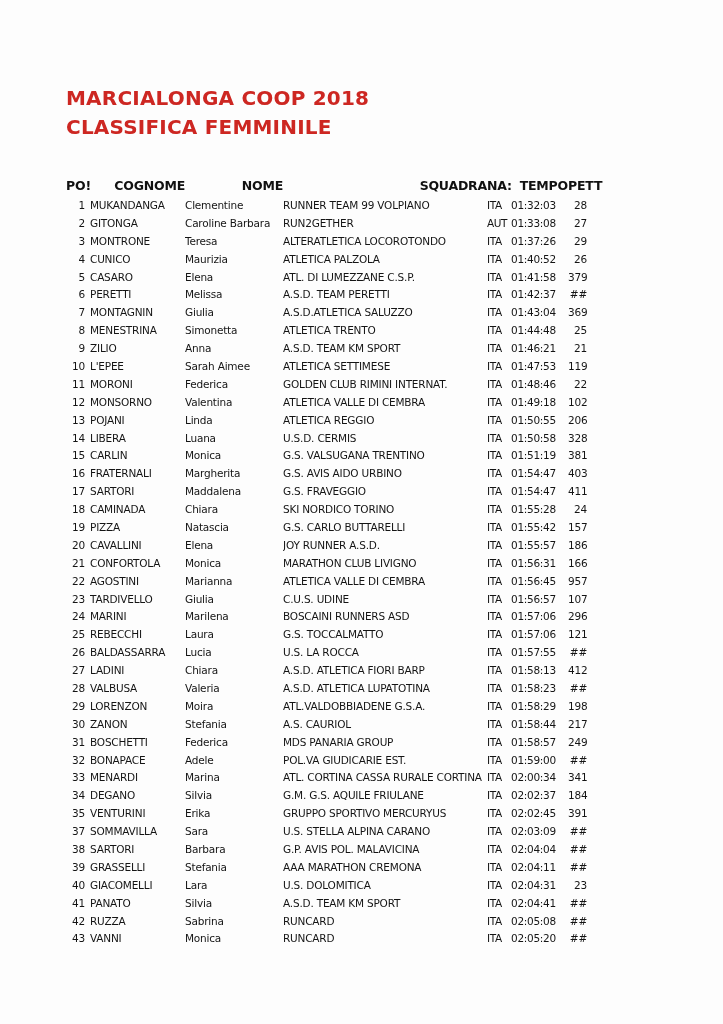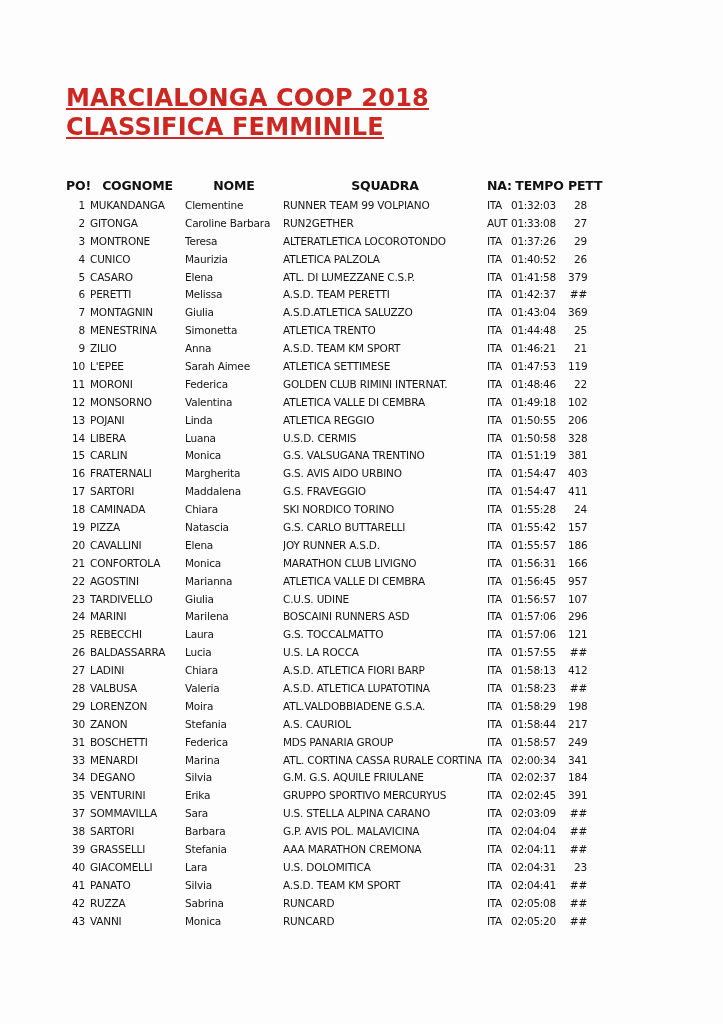--- a/index.html
+++ b/index.html
@@ -14,45 +14,44 @@
     position: relative;
     width: 723px; height: 1024px;
     background: #fdfdfd;
   }
   .title-block {
     position: absolute;
     left: 66px; top: 84px;
   }
   .title-line {
     font-weight: bold;
-    font-size: 24px;
+    font-size: 20px;
     line-height: 29px;
     letter-spacing: 0.2px;
     color: #cd2722;
     white-space: nowrap;
-    text-decoration: underline;
   }
   table.results {
     position: absolute;
     left: 66px; top: 174px;
     border-collapse: collapse;
     table-layout: fixed;
     width: 531px;
   }
   col.c-pos     { width: 24px; }
   col.c-cognome { width: 95px; }
   col.c-nome    { width: 98px; }
   col.c-squadra { width: 204px; }
   col.c-naz     { width: 24px; }
   col.c-tempo   { width: 57px; }
   col.c-pett    { width: 29px; }
   th {
     font-size: 12.5px;
     font-weight: bold;
-    text-align: center;
+    text-align: right;
     padding: 0;
     height: 22px;
     vertical-align: middle;
     white-space: nowrap;
     letter-spacing: -0.2px;
     color: #111;
   }
   th.h-pett { text-align: left; }
   td {
     font-size: 10.5px;
@@ -375,20 +374,29 @@
         <tr>
           <td class="cell-pos">31</td>
           <td class="cell-cognome">BOSCHETTI</td>
           <td class="cell-nome">Federica</td>
           <td class="cell-squadra">MDS PANARIA GROUP</td>
           <td class="cell-naz">ITA</td>
           <td class="cell-tempo">01:58:57</td>
           <td class="cell-pett">249</td>
         </tr>
         <tr>
+          <td class="cell-pos">32</td>
+          <td class="cell-cognome">BONAPACE</td>
+          <td class="cell-nome">Adele</td>
+          <td class="cell-squadra">POL.VA GIUDICARIE EST.</td>
+          <td class="cell-naz">ITA</td>
+          <td class="cell-tempo">01:59:00</td>
+          <td class="cell-pett">##</td>
+        </tr>
+        <tr>
           <td class="cell-pos">33</td>
           <td class="cell-cognome">MENARDI</td>
           <td class="cell-nome">Marina</td>
           <td class="cell-squadra">ATL. CORTINA CASSA RURALE CORTINA</td>
           <td class="cell-naz">ITA</td>
           <td class="cell-tempo">02:00:34</td>
           <td class="cell-pett">341</td>
         </tr>
         <tr>
           <td class="cell-pos">34</td>

